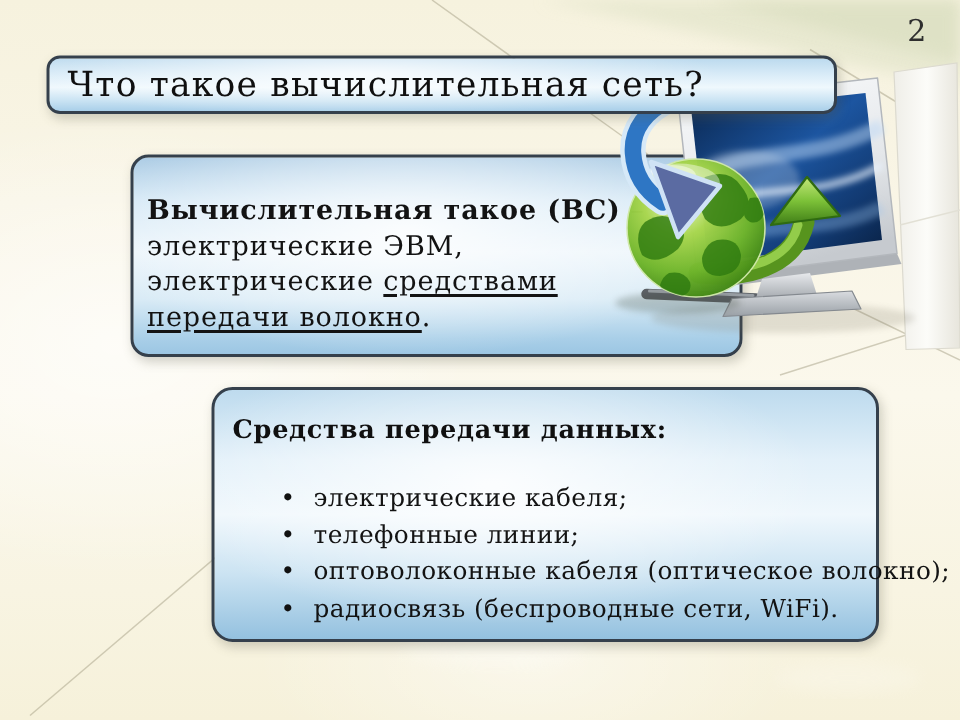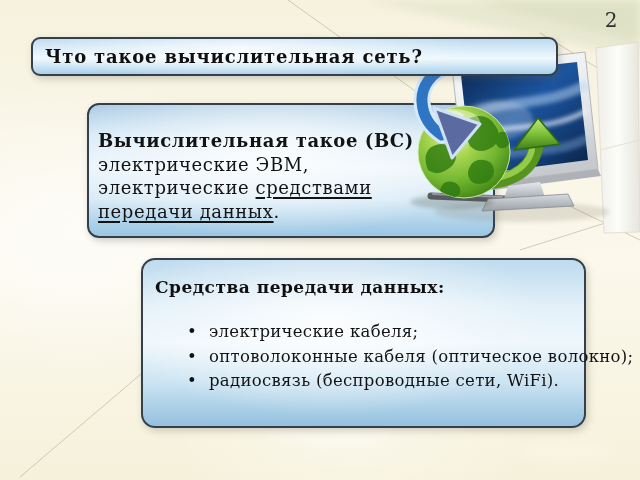--- a/index.html
+++ b/index.html
@@ -24,21 +24,21 @@
     position:absolute;box-sizing:border-box;border:2.5px solid #35404c;
     box-shadow:2px 3px 7px rgba(95,92,75,.28);
   }
   .title-box{
     left:31px;top:37px;width:527px;height:39px;border-radius:9px;z-index:7;
     background:radial-gradient(ellipse 70% 120% at 40% 30%, rgba(255,255,255,.8), transparent 65%),
                linear-gradient(180deg,#bcdaee 0%,#ddeef9 35%,#eff8fd 55%,#cde5f4 78%,#a9cfe9 100%);
     display:flex;align-items:center;padding-left:12px;
   }
   .title-box .t{
-    font-weight:bold;font-size:18px;color:#101010;letter-spacing:.8px;white-space:nowrap;
+    font-weight:normal;font-size:23px;color:#101010;letter-spacing:.8px;white-space:nowrap;
   }
   .def-box{
     left:87px;top:103px;width:408px;height:135px;border-radius:12px;z-index:2;
     background:radial-gradient(ellipse 75% 90% at 45% 38%, rgba(255,255,255,.85), transparent 70%),
                linear-gradient(180deg,#aecde5 0%,#d6e9f6 22%,#ecf5fb 48%,#d9ebf6 72%,#a9cfe8 92%,#9cc6e3 100%);
     padding:24px 10px 0 9px;
   }
   .def-line{font-size:18px;line-height:23.5px;color:#131313;letter-spacing:.6px;white-space:nowrap;}
   .def-line .b{font-weight:bold;}
   .def-line .u{text-decoration:underline;text-underline-offset:3px;text-decoration-thickness:1.5px;}
@@ -87,28 +87,29 @@
     <ellipse cx="565" cy="452" rx="48" ry="10" fill="#ffffff" opacity="0.18" filter="url(#soft)"></ellipse>
   </svg>
 
   <div class="page-num">2</div>
 
   <div class="glossbox def-box">
     <div id="def-text">
         <div class="def-line"><span class="b">Вычислительная такое (ВС)</span><span> – это</span></div>
         <div class="def-line"><span>электрические ЭВМ,</span></div>
         <div class="def-line"><span>электрические </span><span class="u">средствами </span></div>
-        <div class="def-line"><span class="u">передачи данных</span><span>.</span></div>
+        <div class="def-line"><span class="u">передачи волокно</span><span>.</span></div>
       </div>
   </div>
 
   <div class="glossbox bottom-box">
     <h3>Средства передачи данных:</h3>
     <ul id="transmission-list">
         <li><span class="blt">•</span><span>электрические кабеля;</span></li>
+        <li><span class="blt">•</span><span>телефонные линии;</span></li>
         <li><span class="blt">•</span><span>оптоволоконные кабеля (оптическое волокно);</span></li>
         <li><span class="blt">•</span><span>радиосвязь (беспроводные сети, WiFi).</span></li>
       </ul>
   </div>
 
   <svg class="layer" id="illustration" viewBox="0 0 640 480">
     <defs>
       <linearGradient id="sheetGrad" x1="0" y1="0" x2="1" y2="0">
         <stop offset="0" stop-color="#efeee8"></stop>
           <stop offset="0.5" stop-color="#fcfcf9"></stop>

